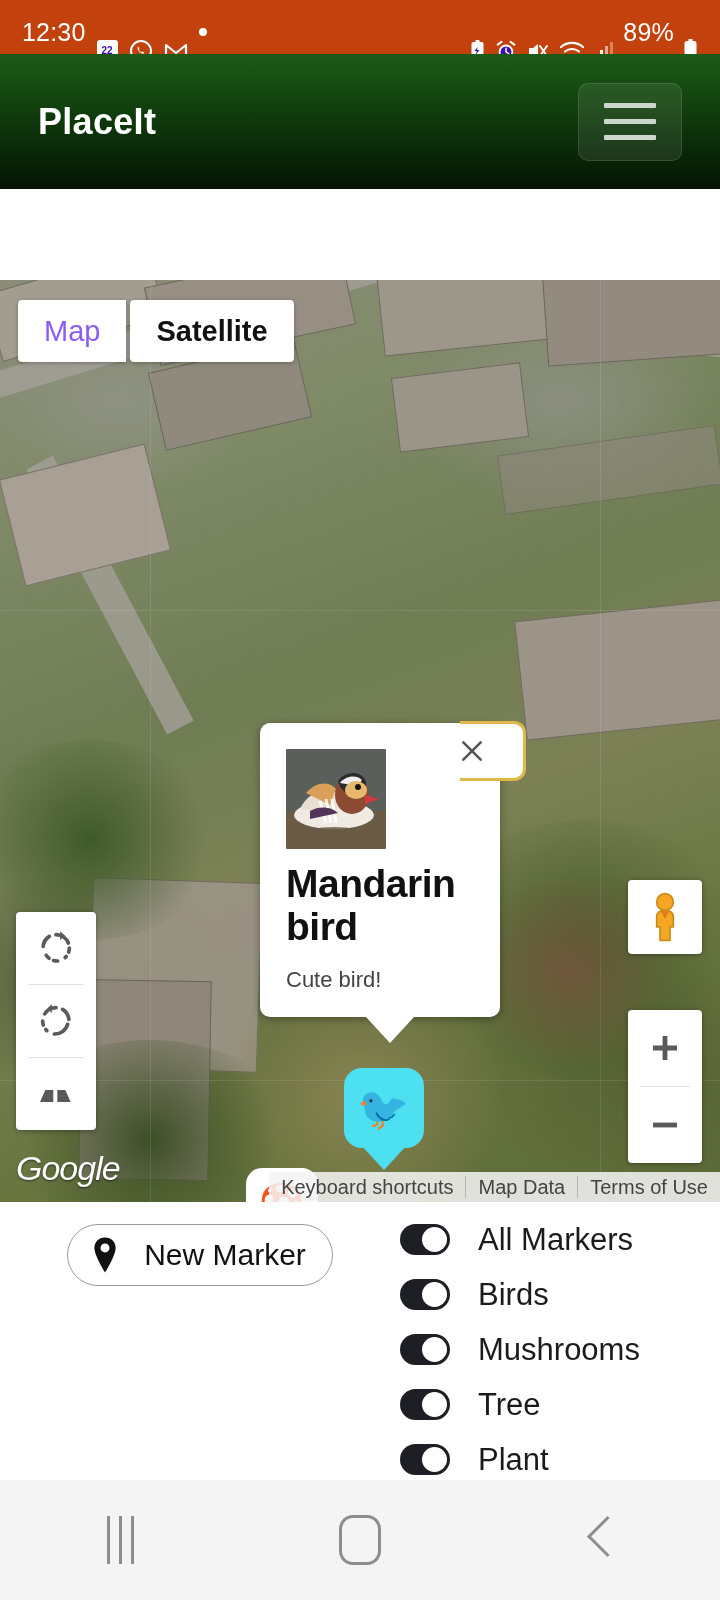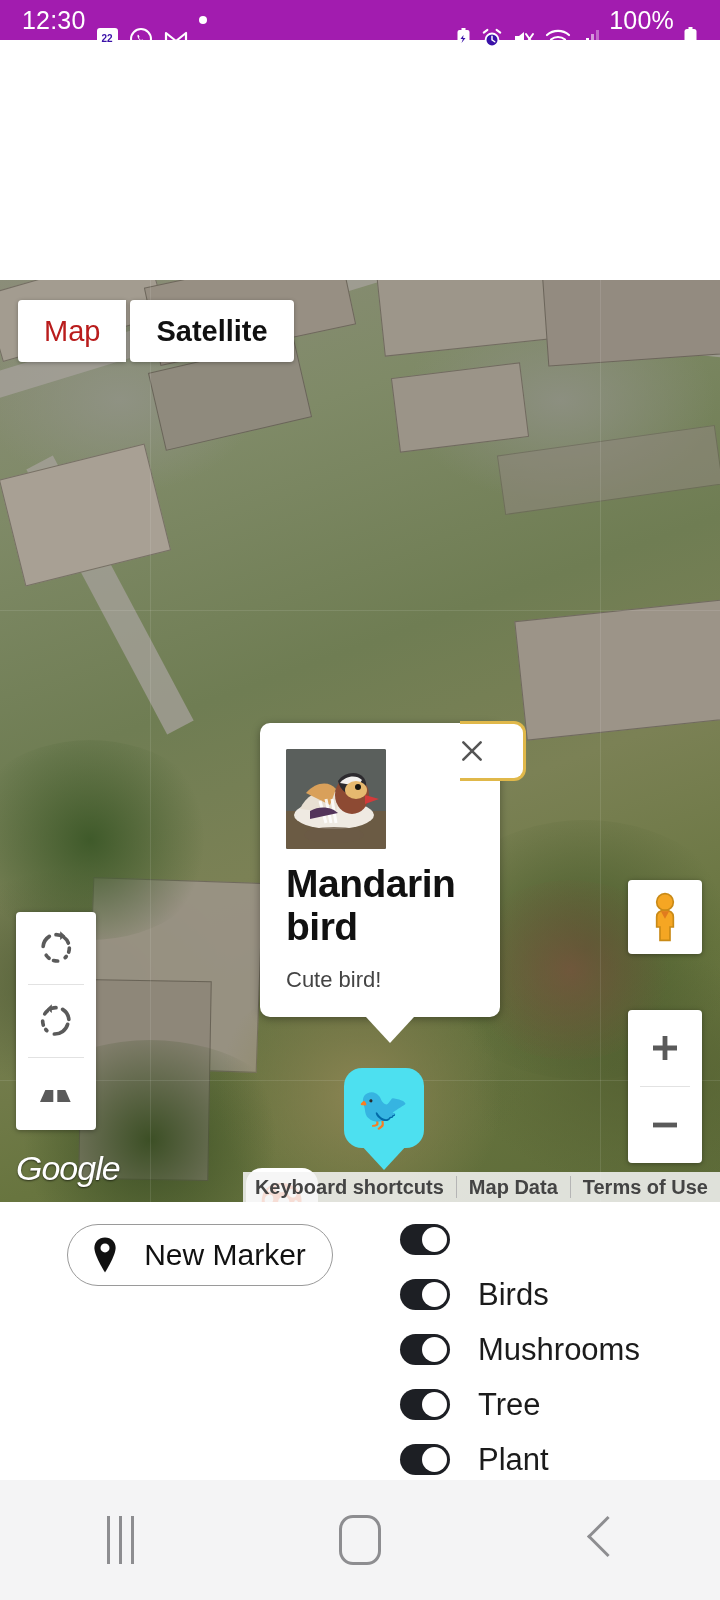--- a/index.html
+++ b/index.html
@@ -7,22 +7,22 @@
     width: 720px; height: 1600px;
     font-family: "Liberation Sans", sans-serif;
     background: #ffffff;
     overflow: hidden;
   }
   #app { position: relative; width: 720px; height: 1600px; }
 
   
   .statusbar {
     position: absolute; top: 0; left: 0;
-    width: 720px; height: 40px;
-    background: #a21caf;
+    width: 720px; height: 64px;
+    background: #c2410c;
     display: flex; align-items: center;
     padding: 0 22px;
     color: #ffffff;
   }
   .sb-left { display: flex; align-items: center; gap: 11px; }
   .sb-time { font-size: 25px; letter-spacing: .2px; font-weight: 400; }
   .sb-right { margin-left: auto; display: flex; align-items: center; gap: 9px; }
   .sb-pct { font-size: 25px; font-weight: 400; letter-spacing: .2px; }
   .sb-ico { display: inline-flex; align-items: center; justify-content: center; margin-top: 37px; }
   .sb-dot { width: 8px; height: 8px; border-radius: 50%; background: #fff; display:inline-block; }
@@ -86,21 +86,21 @@
   .veg  { position: absolute; border-radius: 50%; }
   .tile-line { position: absolute; background: rgba(255,255,255,.10); }
 
   
   .maptype { position: absolute; left: 18px; top: 20px; display: flex; }
   .mt-btn {
     height: 62px; background: #fff; display: flex; align-items: center; justify-content: center;
     padding: 0 26px; font-size: 29px; cursor: pointer;
     box-shadow: 0 1px 4px rgba(0,0,0,.3);
   }
-  .mt-btn.first { border-radius: 4px 0 0 4px; color: #b91c1c; }
+  .mt-btn.first { border-radius: 4px 0 0 4px; color: #8b5cf6; }
   .mt-btn.active { border-radius: 4px; color: #111; font-weight: 700; margin-left: 4px; }
 
   
   .infowin {
     position: absolute; left: 260px; top: 443px; width: 240px;
     background: #fff; border-radius: 10px;
     box-shadow: 0 2px 9px rgba(0,0,0,.35);
     padding: 26px 24px 24px 26px;
   }
   .infowin::after {
@@ -173,21 +173,21 @@
   
   .glogo { position: absolute; left: 16px; bottom: 14px; font-size: 34px; font-weight: 500; color: #fff;
     text-shadow: 0 1px 2px rgba(0,0,0,.6); letter-spacing: -1px; font-family: "Liberation Sans", sans-serif; font-style: italic; }
 
   
   .attrib {
     position: absolute; right: 0; bottom: 0; height: 30px;
     background: rgba(245,245,245,.86);
     display: flex; align-items: center; font-size: 20px; color: #444;
   }
-  .attrib span { padding: 0 12px; white-space: nowrap; font-weight: bold; }
+  .attrib span { padding: 0 12px; white-space: nowrap; }
   .attrib .vline { width: 1px; height: 22px; background: #b5b5b5; padding: 0; }
 
   
   .bottom {
     position: absolute; top: 1202px; left: 0; width: 720px; height: 278px;
     background: #fff; display: flex;
   }
   .bcol-left { width: 400px; padding-top: 22px; display: flex; justify-content: center; }
   .newmarker {
     height: 62px; border: 1px solid #9a9a9a; border-radius: 40px;
@@ -278,30 +278,38 @@
           </svg>
       </span>
       <span class="sb-ico">
         <svg width="20" height="20" viewBox="0 0 20 20">
             <rect x="1" y="13" width="3" height="6" fill="#fff"></rect>
             <rect x="6" y="9" width="3" height="10" fill="#fff"></rect>
             <rect x="11" y="5" width="3" height="14" fill="#fff" opacity=".55"></rect>
             <rect x="16" y="1" width="3" height="18" fill="#fff" opacity=".35"></rect>
           </svg>
       </span>
-      <span class="sb-pct">100%</span>
+      <span class="sb-pct">89%</span>
       <span class="sb-ico">
         <svg width="15" height="24" viewBox="0 0 14 24">
             <rect x="5" y="0" width="4" height="3" fill="#fff"></rect>
             <rect x="1" y="2" width="12" height="21" rx="2.5" fill="#fff"></rect>
           </svg>
       </span>
     </div>
   </div>
 
+  <div class="appbar">
+    <div class="brand">PlaceIt</div>
+    <div class="menu-btn">
+      <i></i>
+      <i></i>
+      <i></i>
+    </div>
+  </div>
 
 
   <div class="map">
     <div class="map-bg">
       <div class="sat"></div>
 
       <div class="road" style="left:-20px; top:30px; width:440px; height:26px; transform:rotate(-17deg);"></div>
       <div class="road" style="left:-40px; top:300px; width:300px; height:30px; transform:rotate(62deg);"></div>
       <div class="road" style="left:410px; top:40px; width:330px; height:22px; transform:rotate(6deg);"></div>
 
@@ -440,20 +448,21 @@
           <circle cx="12" cy="9.3" r="3.6" fill="#fff"></circle>
         </svg>
         <span class="lbl">New Marker</span>
       </div>
     </div>
     <div class="bcol-right">
       <div class="togrow">
         <span class="toggle">
             <i></i>
           </span>
+        <span class="tlabel">All Markers</span>
       </div>
       <div class="togrow">
         <span class="toggle">
             <i></i>
           </span>
         <span class="tlabel">Birds</span>
       </div>
       <div class="togrow">
         <span class="toggle">
             <i></i>

